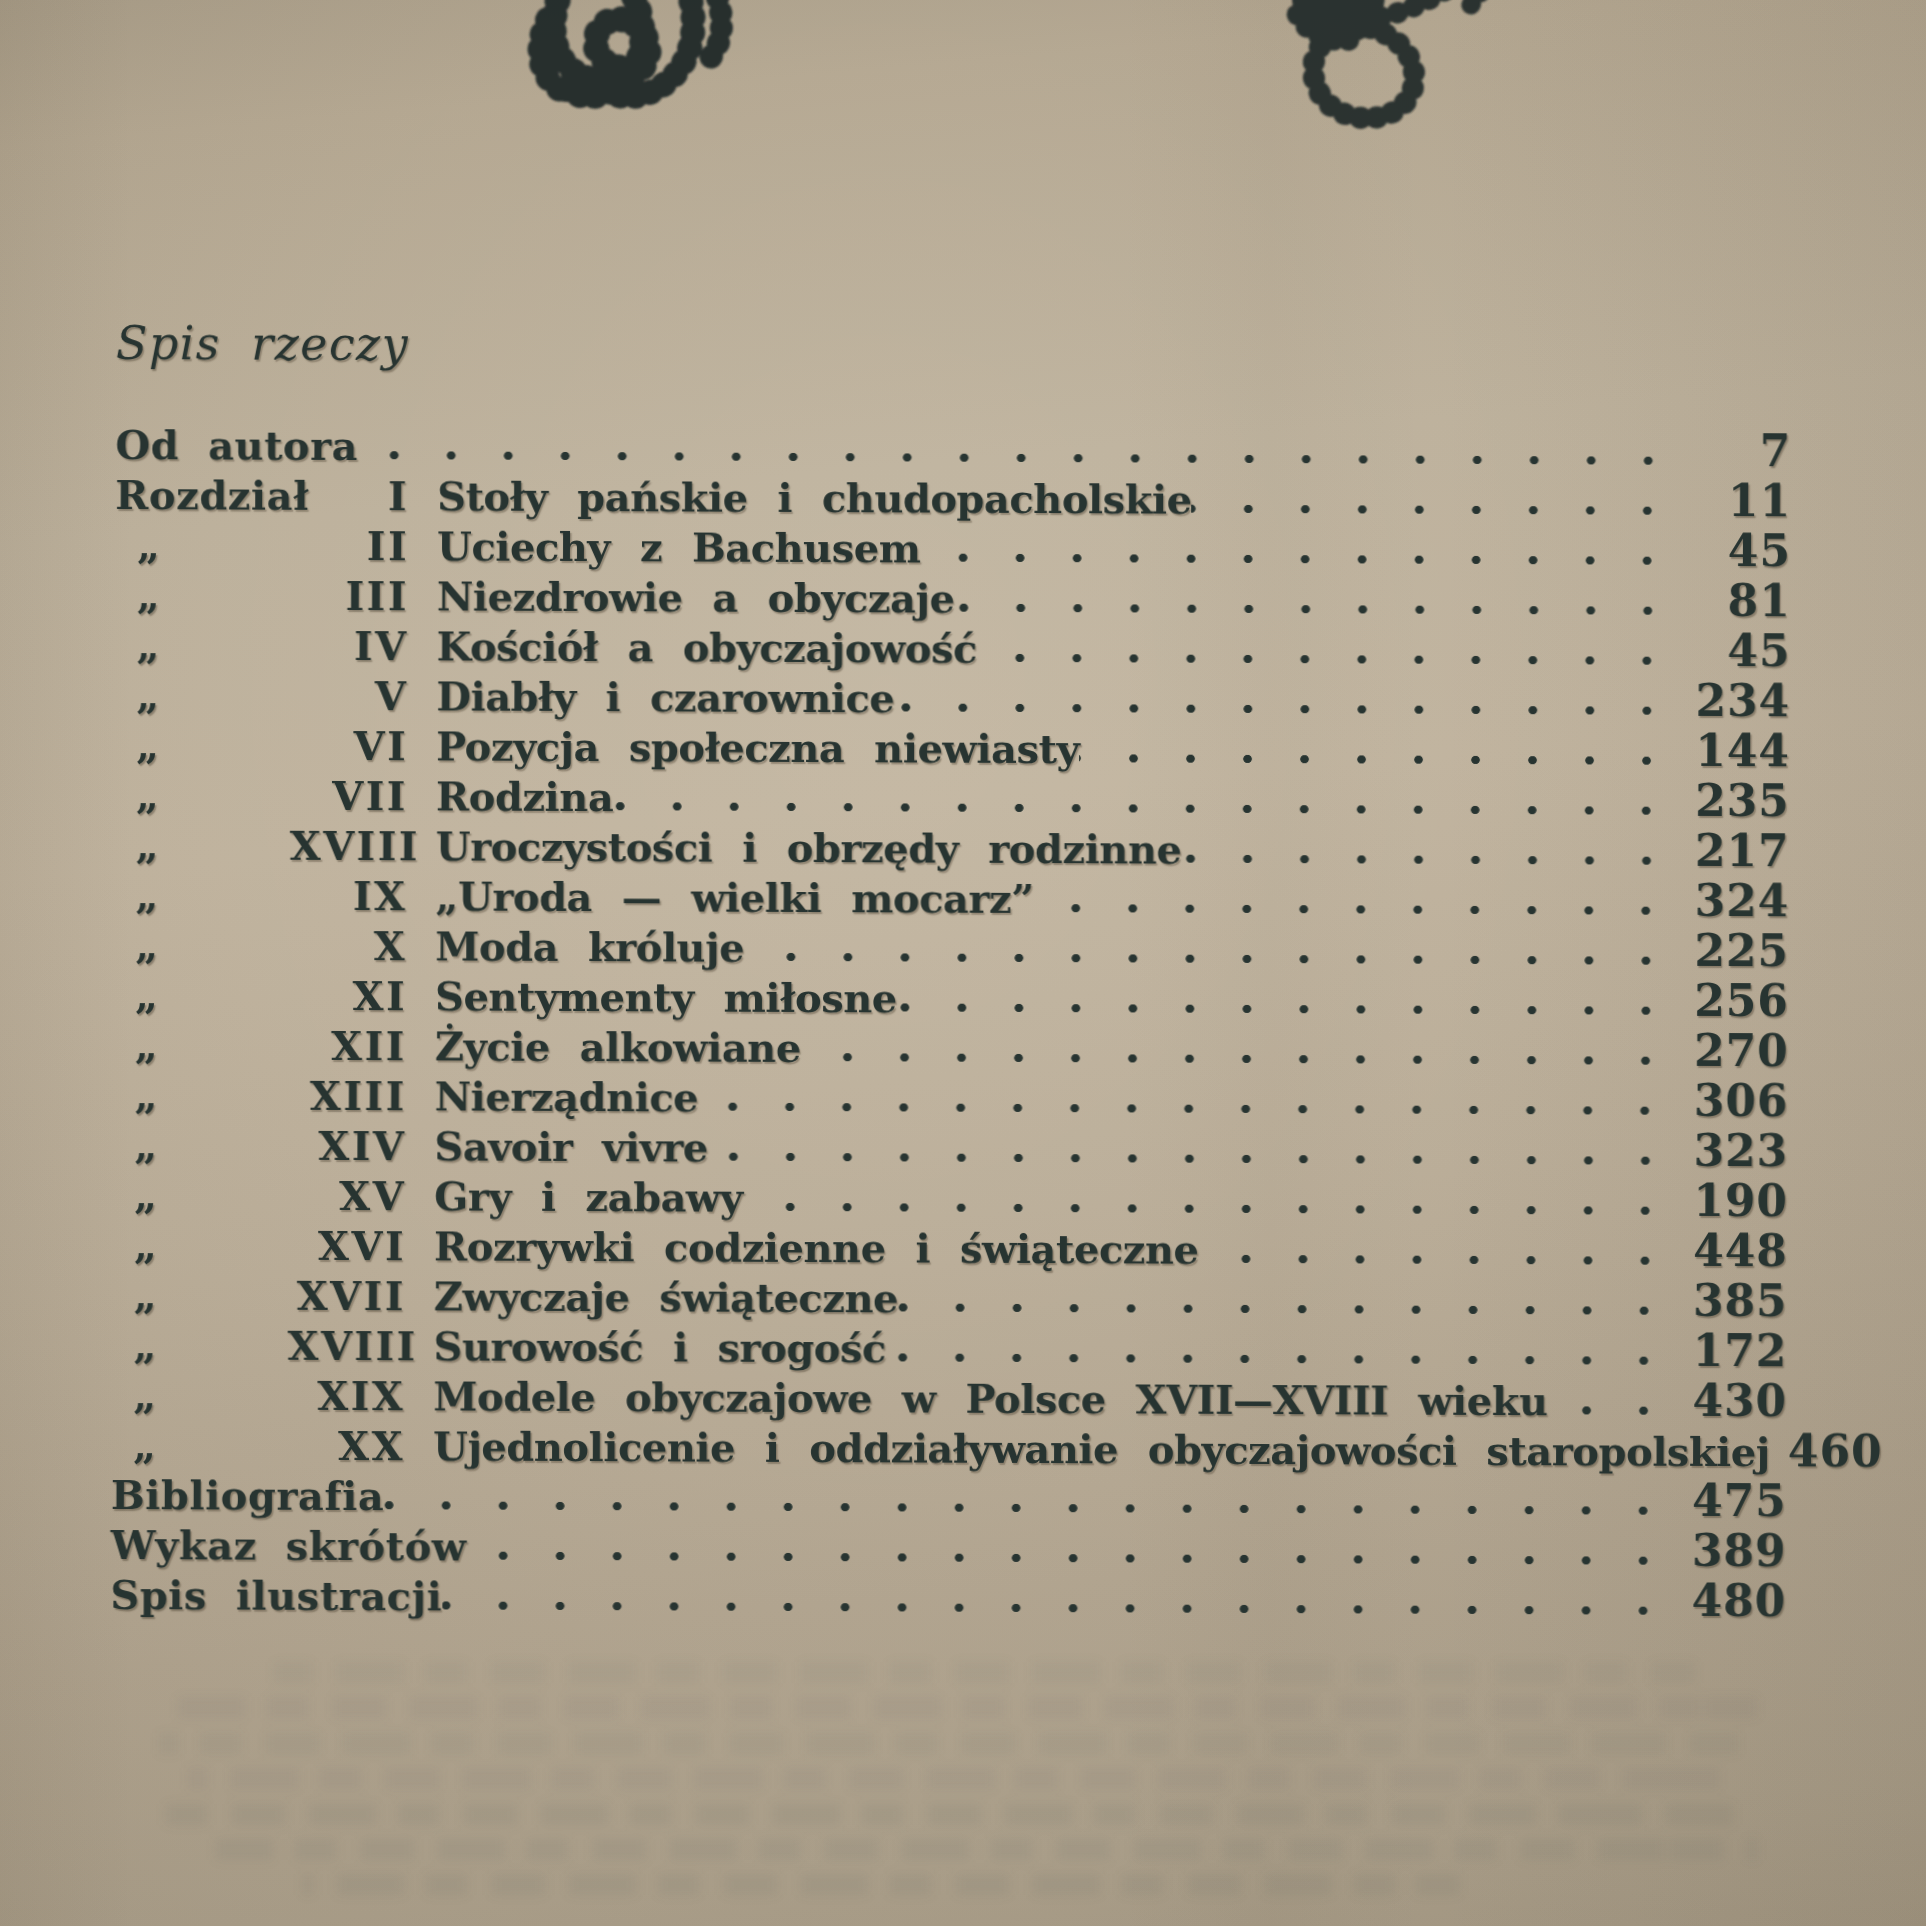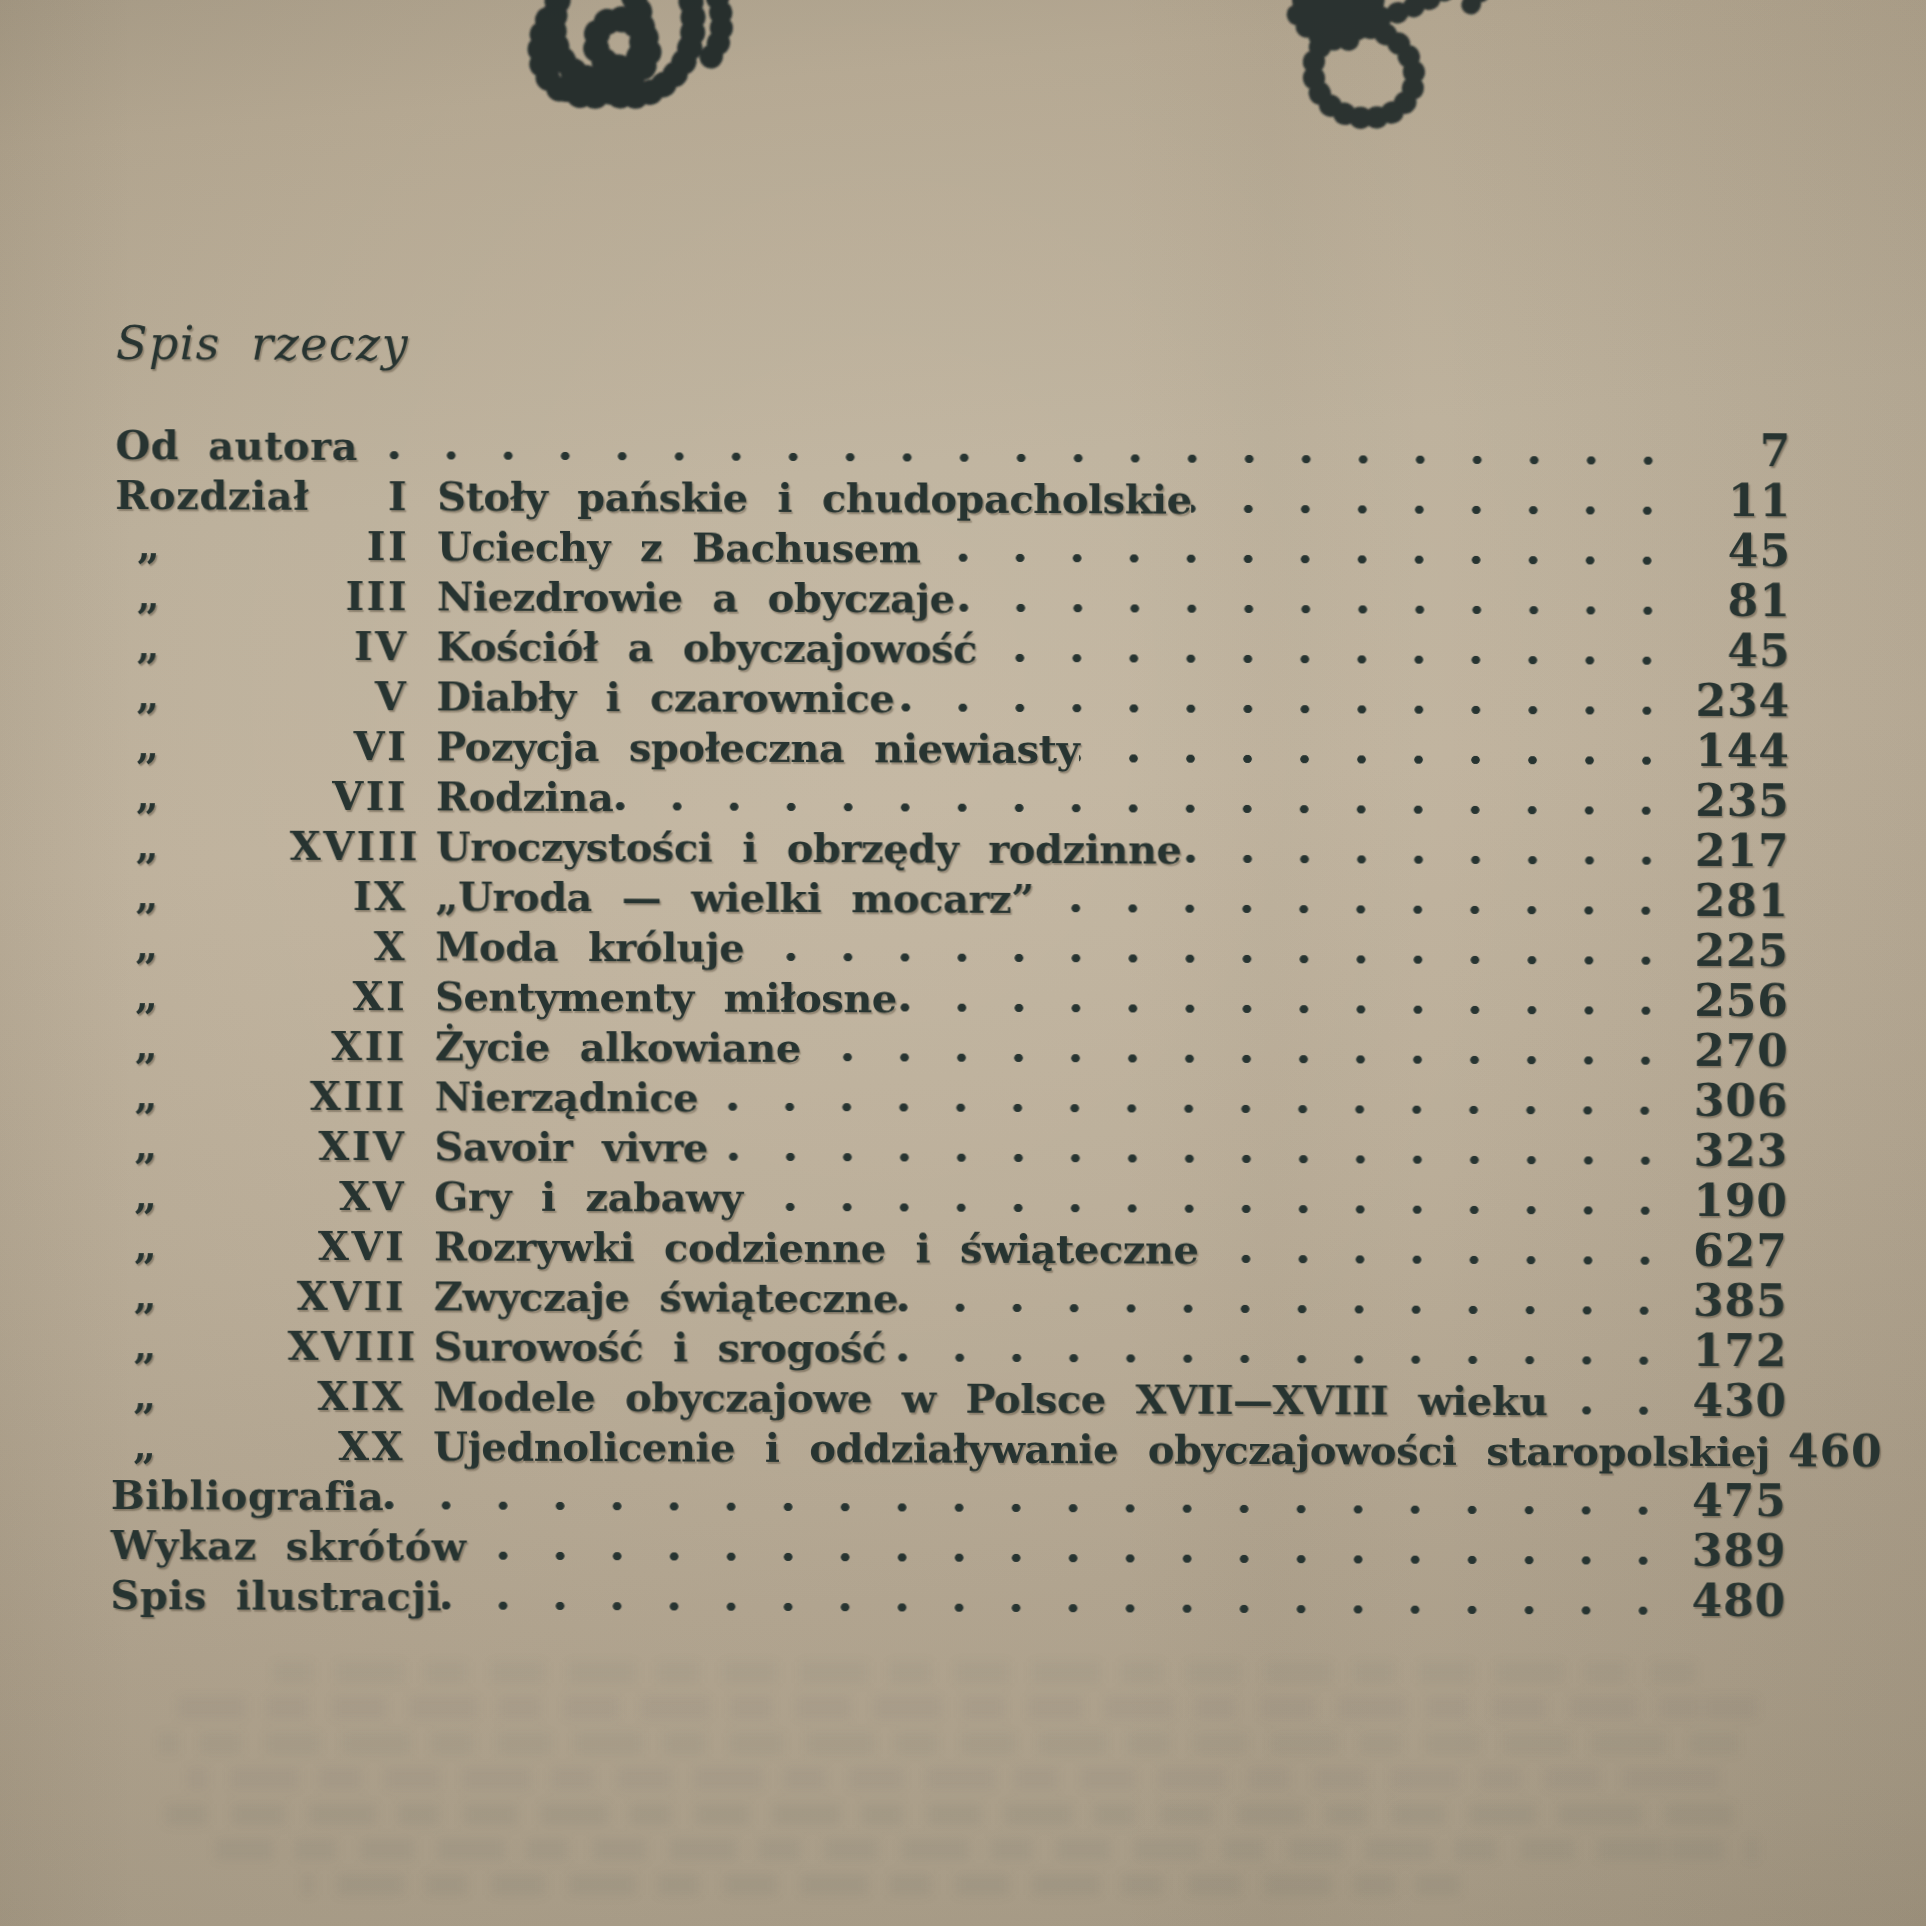--- a/index.html
+++ b/index.html
@@ -165,21 +165,21 @@
     <span class="c-num">XVIII</span>
     <span class="c-title">Uroczystości i obrzędy rodzinne</span>
     <span class="c-leader"></span>
     <span class="c-page">217</span>
   </div>
       <div class="row chapter quote">
     <span class="c-label">„</span>
     <span class="c-num">IX</span>
     <span class="c-title">„Uroda — wielki mocarz”</span>
     <span class="c-leader"></span>
-    <span class="c-page">281</span>
+    <span class="c-page">324</span>
   </div>
       <div class="row chapter quote">
     <span class="c-label">„</span>
     <span class="c-num">X</span>
     <span class="c-title">Moda króluje</span>
     <span class="c-leader"></span>
     <span class="c-page">225</span>
   </div>
       <div class="row chapter quote">
     <span class="c-label">„</span>
@@ -214,21 +214,21 @@
     <span class="c-num">XV</span>
     <span class="c-title">Gry i zabawy</span>
     <span class="c-leader"></span>
     <span class="c-page">190</span>
   </div>
       <div class="row chapter quote">
     <span class="c-label">„</span>
     <span class="c-num">XVI</span>
     <span class="c-title">Rozrywki codzienne i świąteczne</span>
     <span class="c-leader"></span>
-    <span class="c-page">627</span>
+    <span class="c-page">448</span>
   </div>
       <div class="row chapter quote">
     <span class="c-label">„</span>
     <span class="c-num">XVII</span>
     <span class="c-title">Zwyczaje świąteczne</span>
     <span class="c-leader"></span>
     <span class="c-page">385</span>
   </div>
       <div class="row chapter quote">
     <span class="c-label">„</span>

